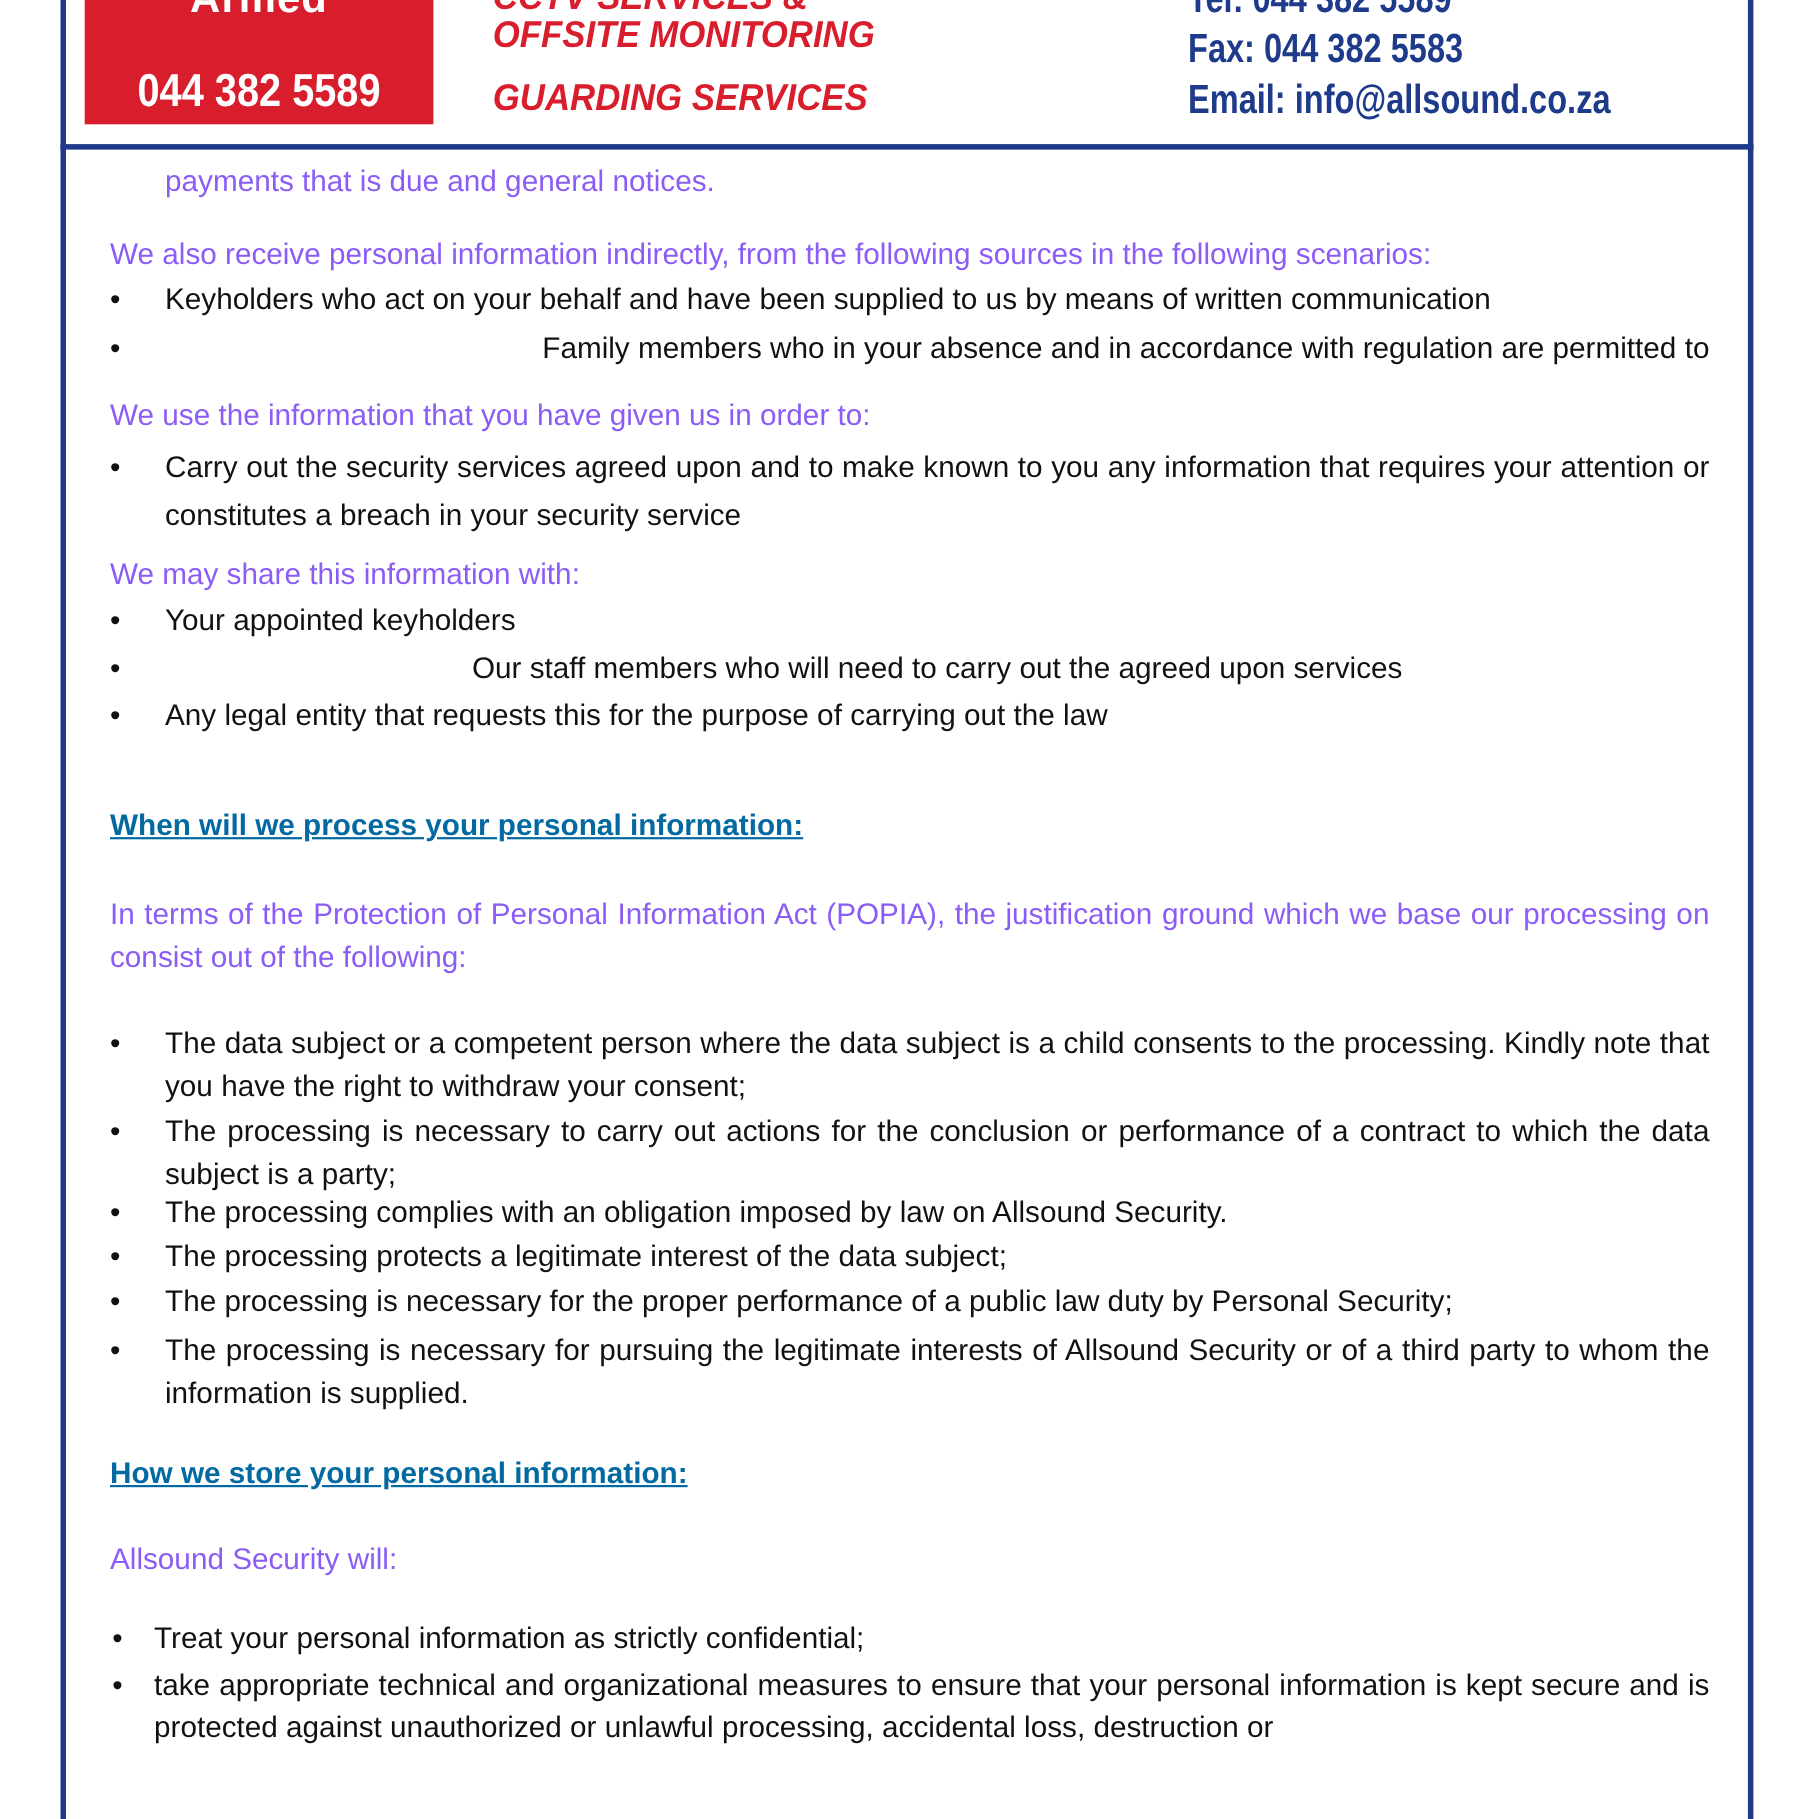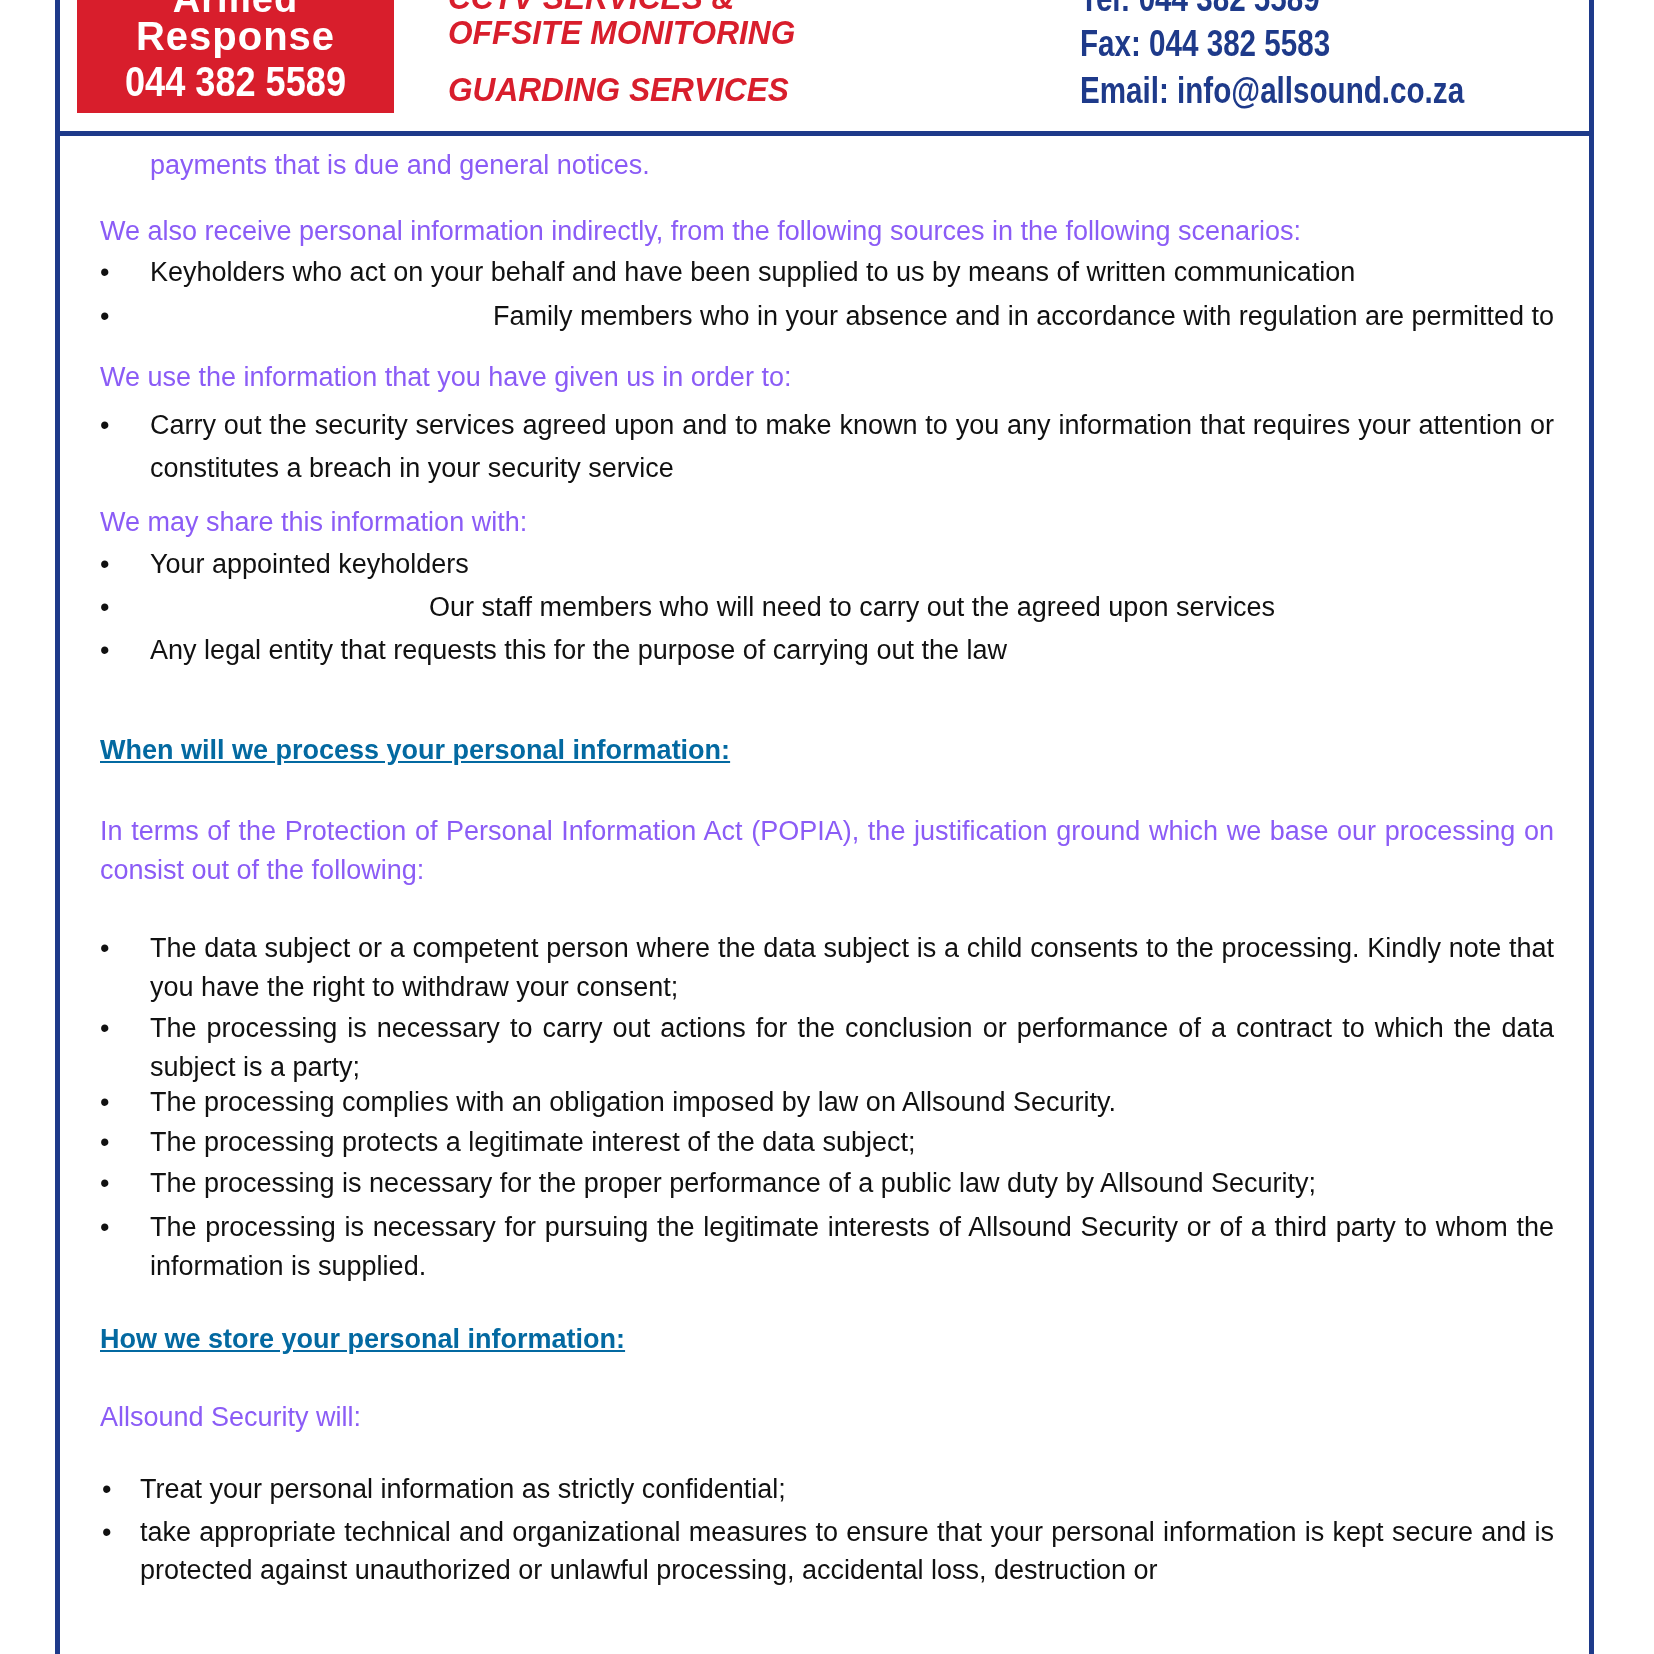--- a/index.html
+++ b/index.html
@@ -28,21 +28,20 @@
 </style>
 </head>
 <body>
 
 <div class="frame-left"></div>
 <div class="frame-right"></div>
 <div class="header-rule"></div>
 
 <div class="badge">
   <div class="l1">Armed</div>
-  <div class="l2">Response</div>
   <div class="l3">044 382 5589</div>
 </div>
 
 <div class="services">
   <div style="top:-22px">CCTV SERVICES &amp;</div>
   <div style="top:13px">OFFSITE MONITORING</div>
   <div style="top:70px">GUARDING SERVICES</div>
 </div>
 
 <div class="contact">
@@ -101,21 +100,21 @@
 <div class="bullet-row" style="top:1087px;">
   <span class="dot">•</span>
   <span class="txt" style="text-align:left;"><span>The processing complies with an </span><b>obligation</b><span> imposed by law on Allsound Security.</span></span>
 </div>
 <div class="bullet-row" style="top:1127px;">
   <span class="dot">•</span>
   <span class="txt" style="text-align:left;"><span>The processing protects a </span><b>legitimate</b><span> interest of the data subject;</span></span>
 </div>
 <div class="bullet-row" style="top:1168px;">
   <span class="dot">•</span>
-  <span class="txt" style="text-align:left;"><span>The processing is necessary for the proper performance of a </span><b>public law</b><span> duty by Allsound Security;</span></span>
+  <span class="txt" style="text-align:left;"><span>The processing is necessary for the proper performance of a </span><b>public law</b><span> duty by Personal Security;</span></span>
 </div>
 <div class="bullet-row" style="top:1208px; line-height:39px;">
   <span class="dot">•</span>
   <span class="txt"><span>The processing is necessary for pursuing the legitimate </span><b>interests</b><span> of Allsound Security or of a third party to whom the information is supplied.</span></span>
 </div>
 
 <div class="heading" style="top:1324px;">How we store your personal information:</div>
 
 <div class="p" style="top:1402px;">Allsound Security will:</div>
 

